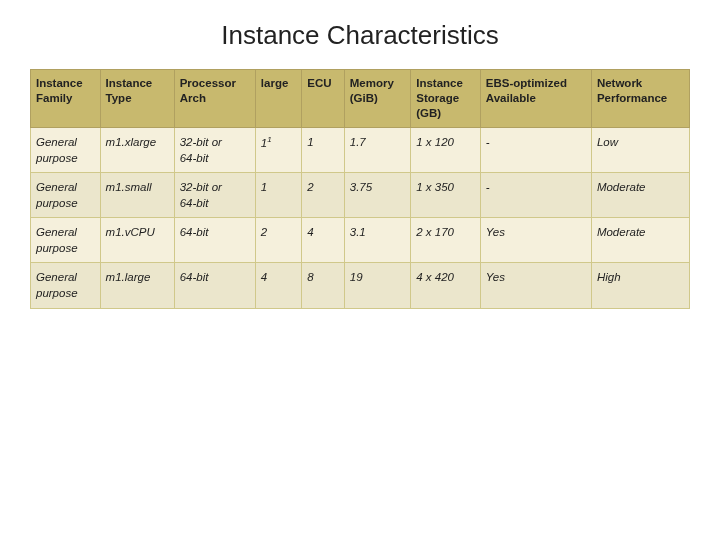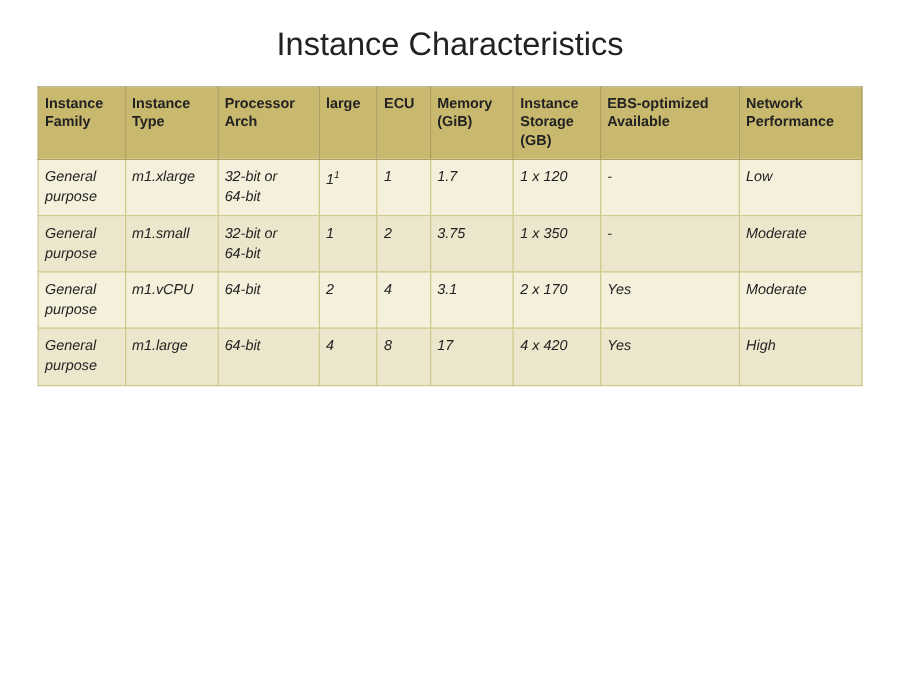--- a/index.html
+++ b/index.html
@@ -113,20 +113,20 @@
           <td>2 x 170</td>
           <td>Yes</td>
           <td>Moderate</td>
         </tr>
         <tr>
           <td>General<br>purpose</td>
           <td>m1.large</td>
           <td>64-bit</td>
           <td>4</td>
           <td>8</td>
-          <td>17</td>
+          <td>19</td>
           <td>4 x 420</td>
           <td>Yes</td>
           <td>High</td>
         </tr>
       </tbody>
   </table>
 </div>
 
 </body></html>

